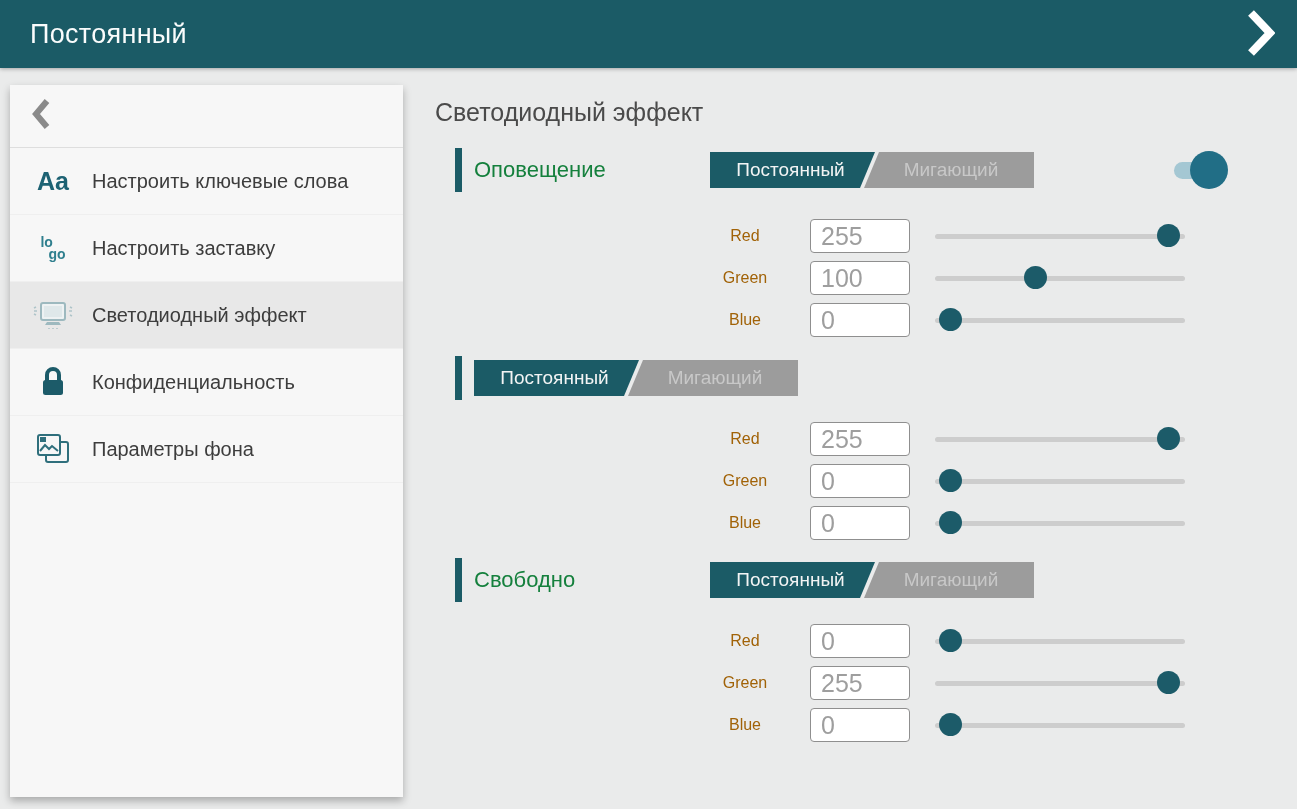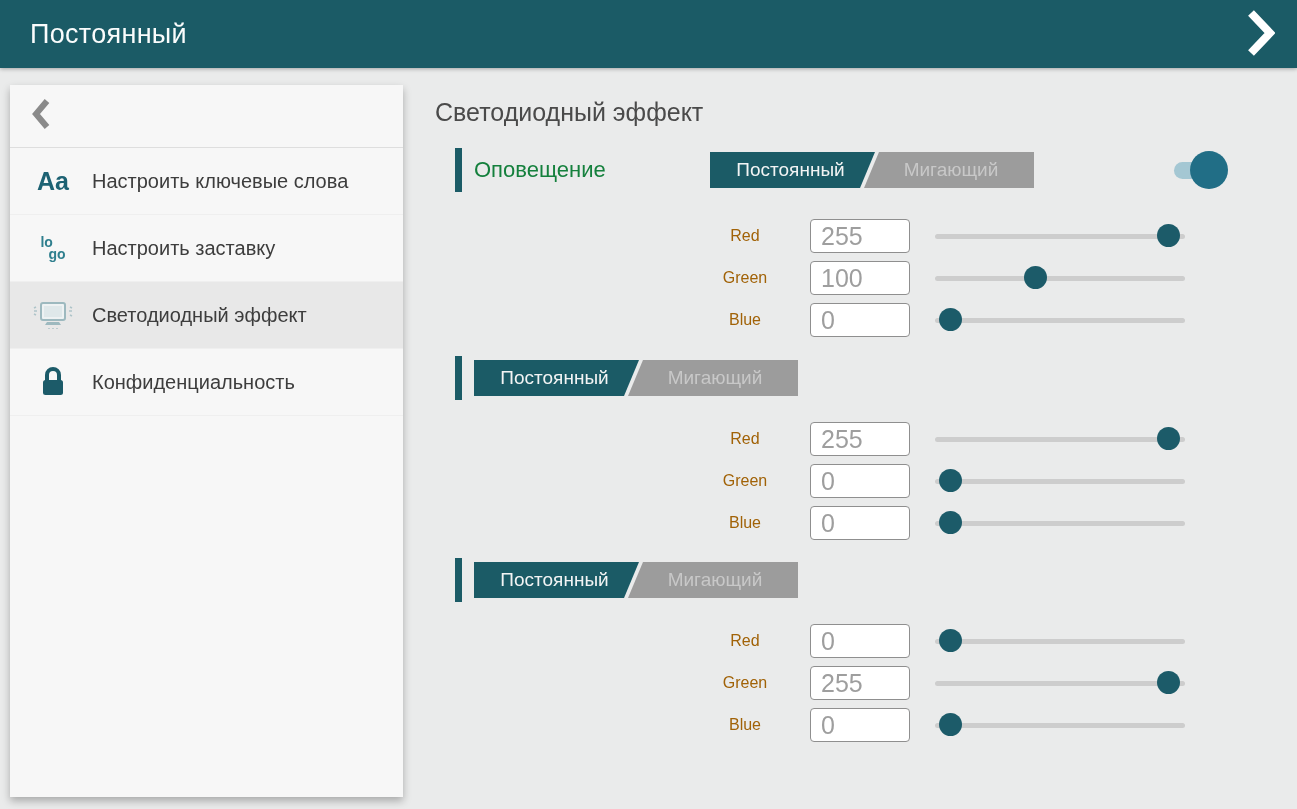--- a/index.html
+++ b/index.html
@@ -116,20 +116,31 @@
     <div class="side-item">
       <span class="icon-box">
         <svg width="26" height="32" viewBox="0 0 26 32">
           <path d="M7 15 v-6 a6 6 0 0 1 12 0 v6" fill="none" stroke="#1c5b69" stroke-width="4"></path>
           <rect x="3" y="14" width="20" height="15" rx="2.5" fill="#1c5b69"></rect>
         </svg>
       </span>
       <span class="side-label">Конфиденциальность</span>
     </div>
 
+    <div class="side-item">
+      <span class="icon-box">
+        <svg width="36" height="34" viewBox="0 0 36 34">
+          <rect x="11" y="10" width="22" height="20" rx="2" fill="#f7f7f7" stroke="#2f6f7c" stroke-width="2"></rect>
+          <rect x="3" y="3" width="22" height="20" rx="2" fill="#f7f7f7" stroke="#2f6f7c" stroke-width="2"></rect>
+          <rect x="5" y="5" width="6" height="5" fill="#2f6f7c"></rect>
+          <path d="M5 19 l5 -6 4 4 3 -3 6 5" fill="none" stroke="#2f6f7c" stroke-width="2"></path>
+        </svg>
+      </span>
+      <span class="side-label">Параметры фона</span>
+    </div>
   </div>
 
   <div class="main">
     <h1 class="main-title">Светодиодный эффект</h1>
 
     <div class="section">
       <div class="section-header sh-1">
         <div class="accent-bar"></div>
         <div class="section-name">Оповещение</div>
         <div class="seg">
@@ -201,20 +212,21 @@
             <div class="track"></div>
             <div class="thumb" style="left: 3.5px;"></div>
           </div>
         </div>
       </div>
     </div>
 
     <div class="section">
       <div class="section-header sh-3">
         <div class="accent-bar"></div>
+        <div class="section-name">Свободно</div>
         <div class="seg">
           <button class="seg-solid">Постоянный</button>
           <button class="seg-blink">Мигающий</button>
         </div>
       </div>
       <div class="rgb-group g3">
         <div class="rgb-row">
           <span class="rgb-label">Red</span>
           <input class="rgb-input" value="0" style="">
           <div class="slider">

